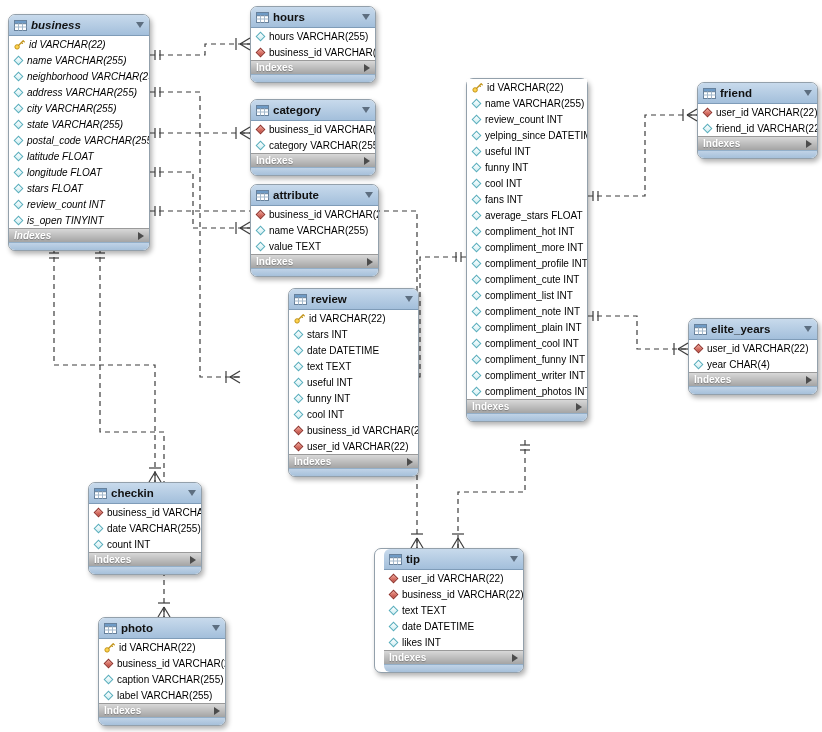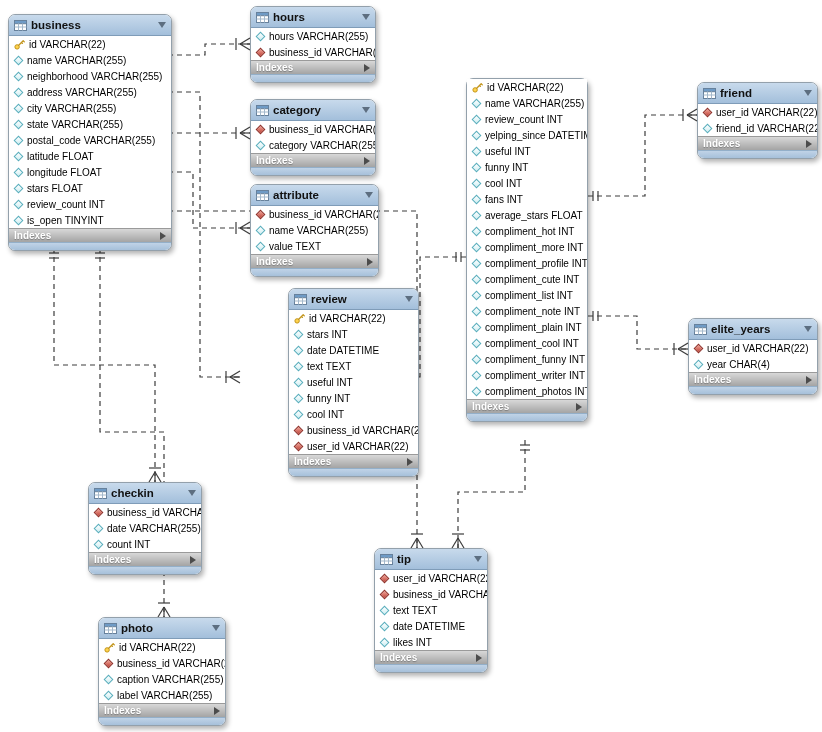--- a/index.html
+++ b/index.html
@@ -179,21 +179,21 @@
       <g>
         <polyline points="525,440 525,492 458,492 458,548" class="rel-line"></polyline>
         <line x1="520" y1="445" x2="530" y2="445" class="rel-mark"></line>
         <line x1="520" y1="450" x2="530" y2="450" class="rel-mark"></line>
         <line x1="452" y1="534" x2="464" y2="534" class="rel-mark"></line>
         <line x1="458" y1="538" x2="452" y2="548" class="rel-mark"></line>
         <line x1="458" y1="538" x2="458" y2="548" class="rel-mark"></line>
         <line x1="458" y1="538" x2="464" y2="548" class="rel-mark"></line>
       </g>
     </svg>
-<div class="db-table" style="left: 8px; top: 14px; width: 164px;">
+<div class="db-table" style="left: 8px; top: 14px; width: 142px; font-style: italic;">
       <div class="thead">
         <span class="ticon">
           <svg width="13" height="11" viewBox="0 0 13 11">
             <rect x="0.5" y="0.5" width="12" height="10" fill="#ffffff" stroke="#67819c"></rect>
             <rect x="0.5" y="0.5" width="12" height="3.2" fill="#6f9bc6" stroke="#67819c"></rect>
             <line x1="4.5" y1="3.5" x2="4.5" y2="10.5" stroke="#a3b8cb"></line>
             <line x1="8.5" y1="3.5" x2="8.5" y2="10.5" stroke="#a3b8cb"></line>
             <line x1="0.5" y1="7" x2="12.5" y2="7" stroke="#a3b8cb"></line>
           </svg>
         </span>
@@ -599,21 +599,21 @@
           <span class="dia col"></span>
           <span>count INT</span>
         </div>
       </div>
       <div class="tfoot">
         <span>Indexes</span>
         <span class="exp"></span>
       </div>
       <div class="strip"></div>
     </div>
-    <div class="db-table" style="left: 374px; top: 548px; width: 114px;">
+    <div class="db-table" style="left: 374px; top: 548px; width: 150px; padding-left: 9px;">
       <div class="thead">
         <span class="ticon">
           <svg width="13" height="11" viewBox="0 0 13 11">
             <rect x="0.5" y="0.5" width="12" height="10" fill="#ffffff" stroke="#67819c"></rect>
             <rect x="0.5" y="0.5" width="12" height="3.2" fill="#6f9bc6" stroke="#67819c"></rect>
             <line x1="4.5" y1="3.5" x2="4.5" y2="10.5" stroke="#a3b8cb"></line>
             <line x1="8.5" y1="3.5" x2="8.5" y2="10.5" stroke="#a3b8cb"></line>
             <line x1="0.5" y1="7" x2="12.5" y2="7" stroke="#a3b8cb"></line>
           </svg>
         </span>

